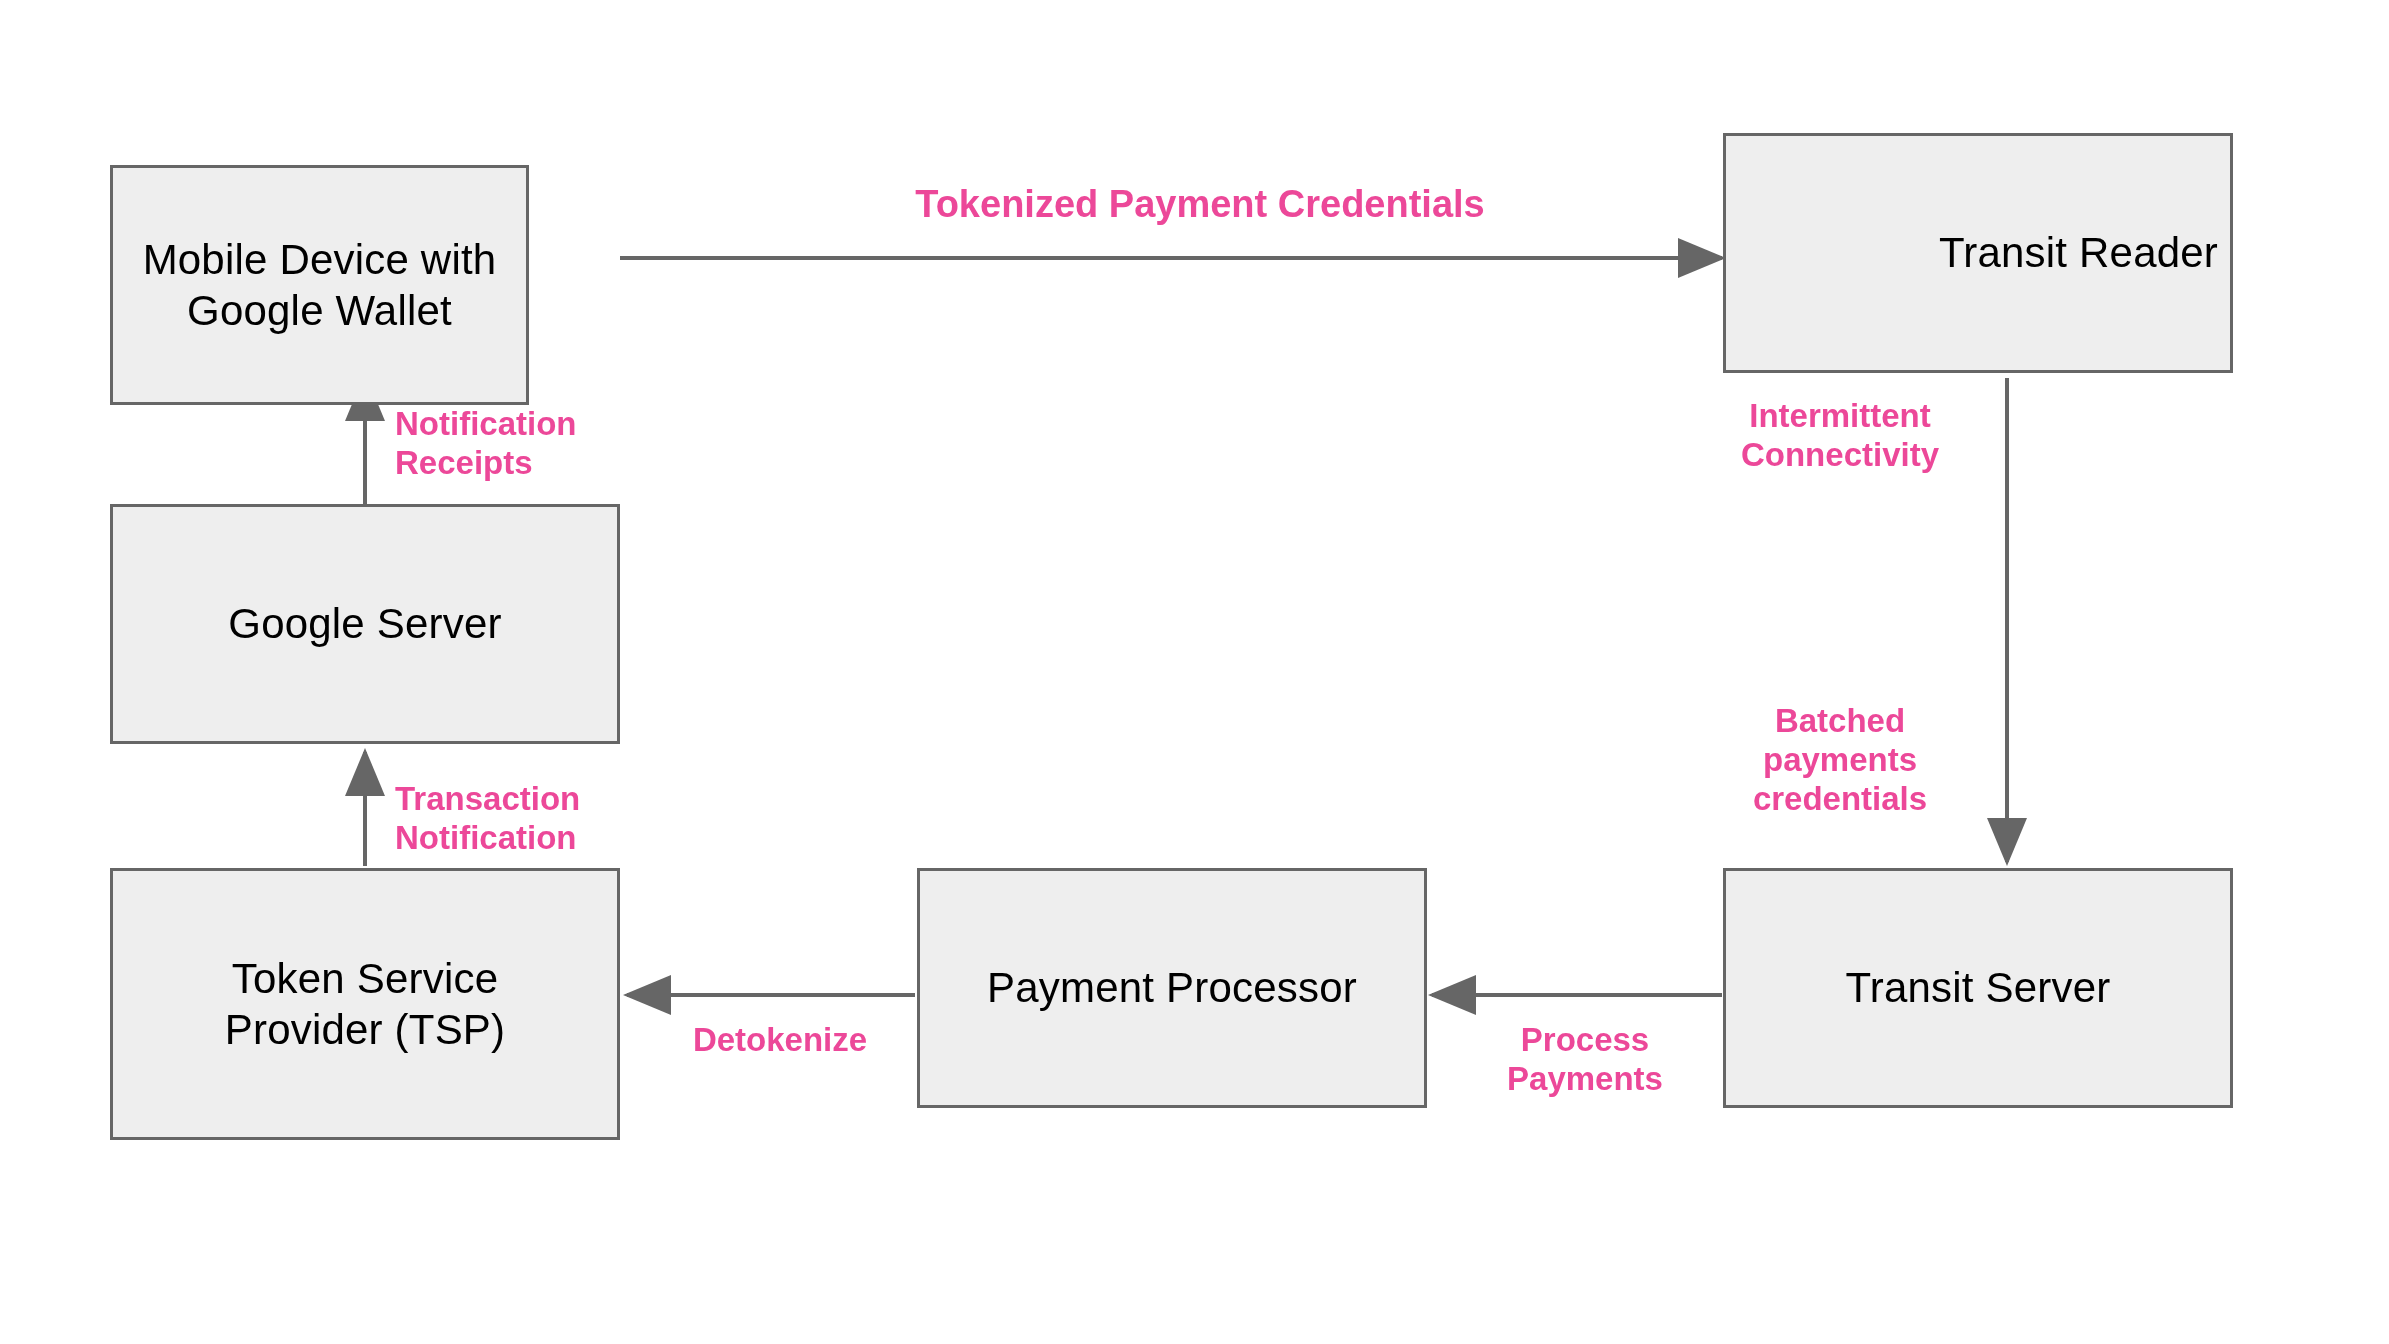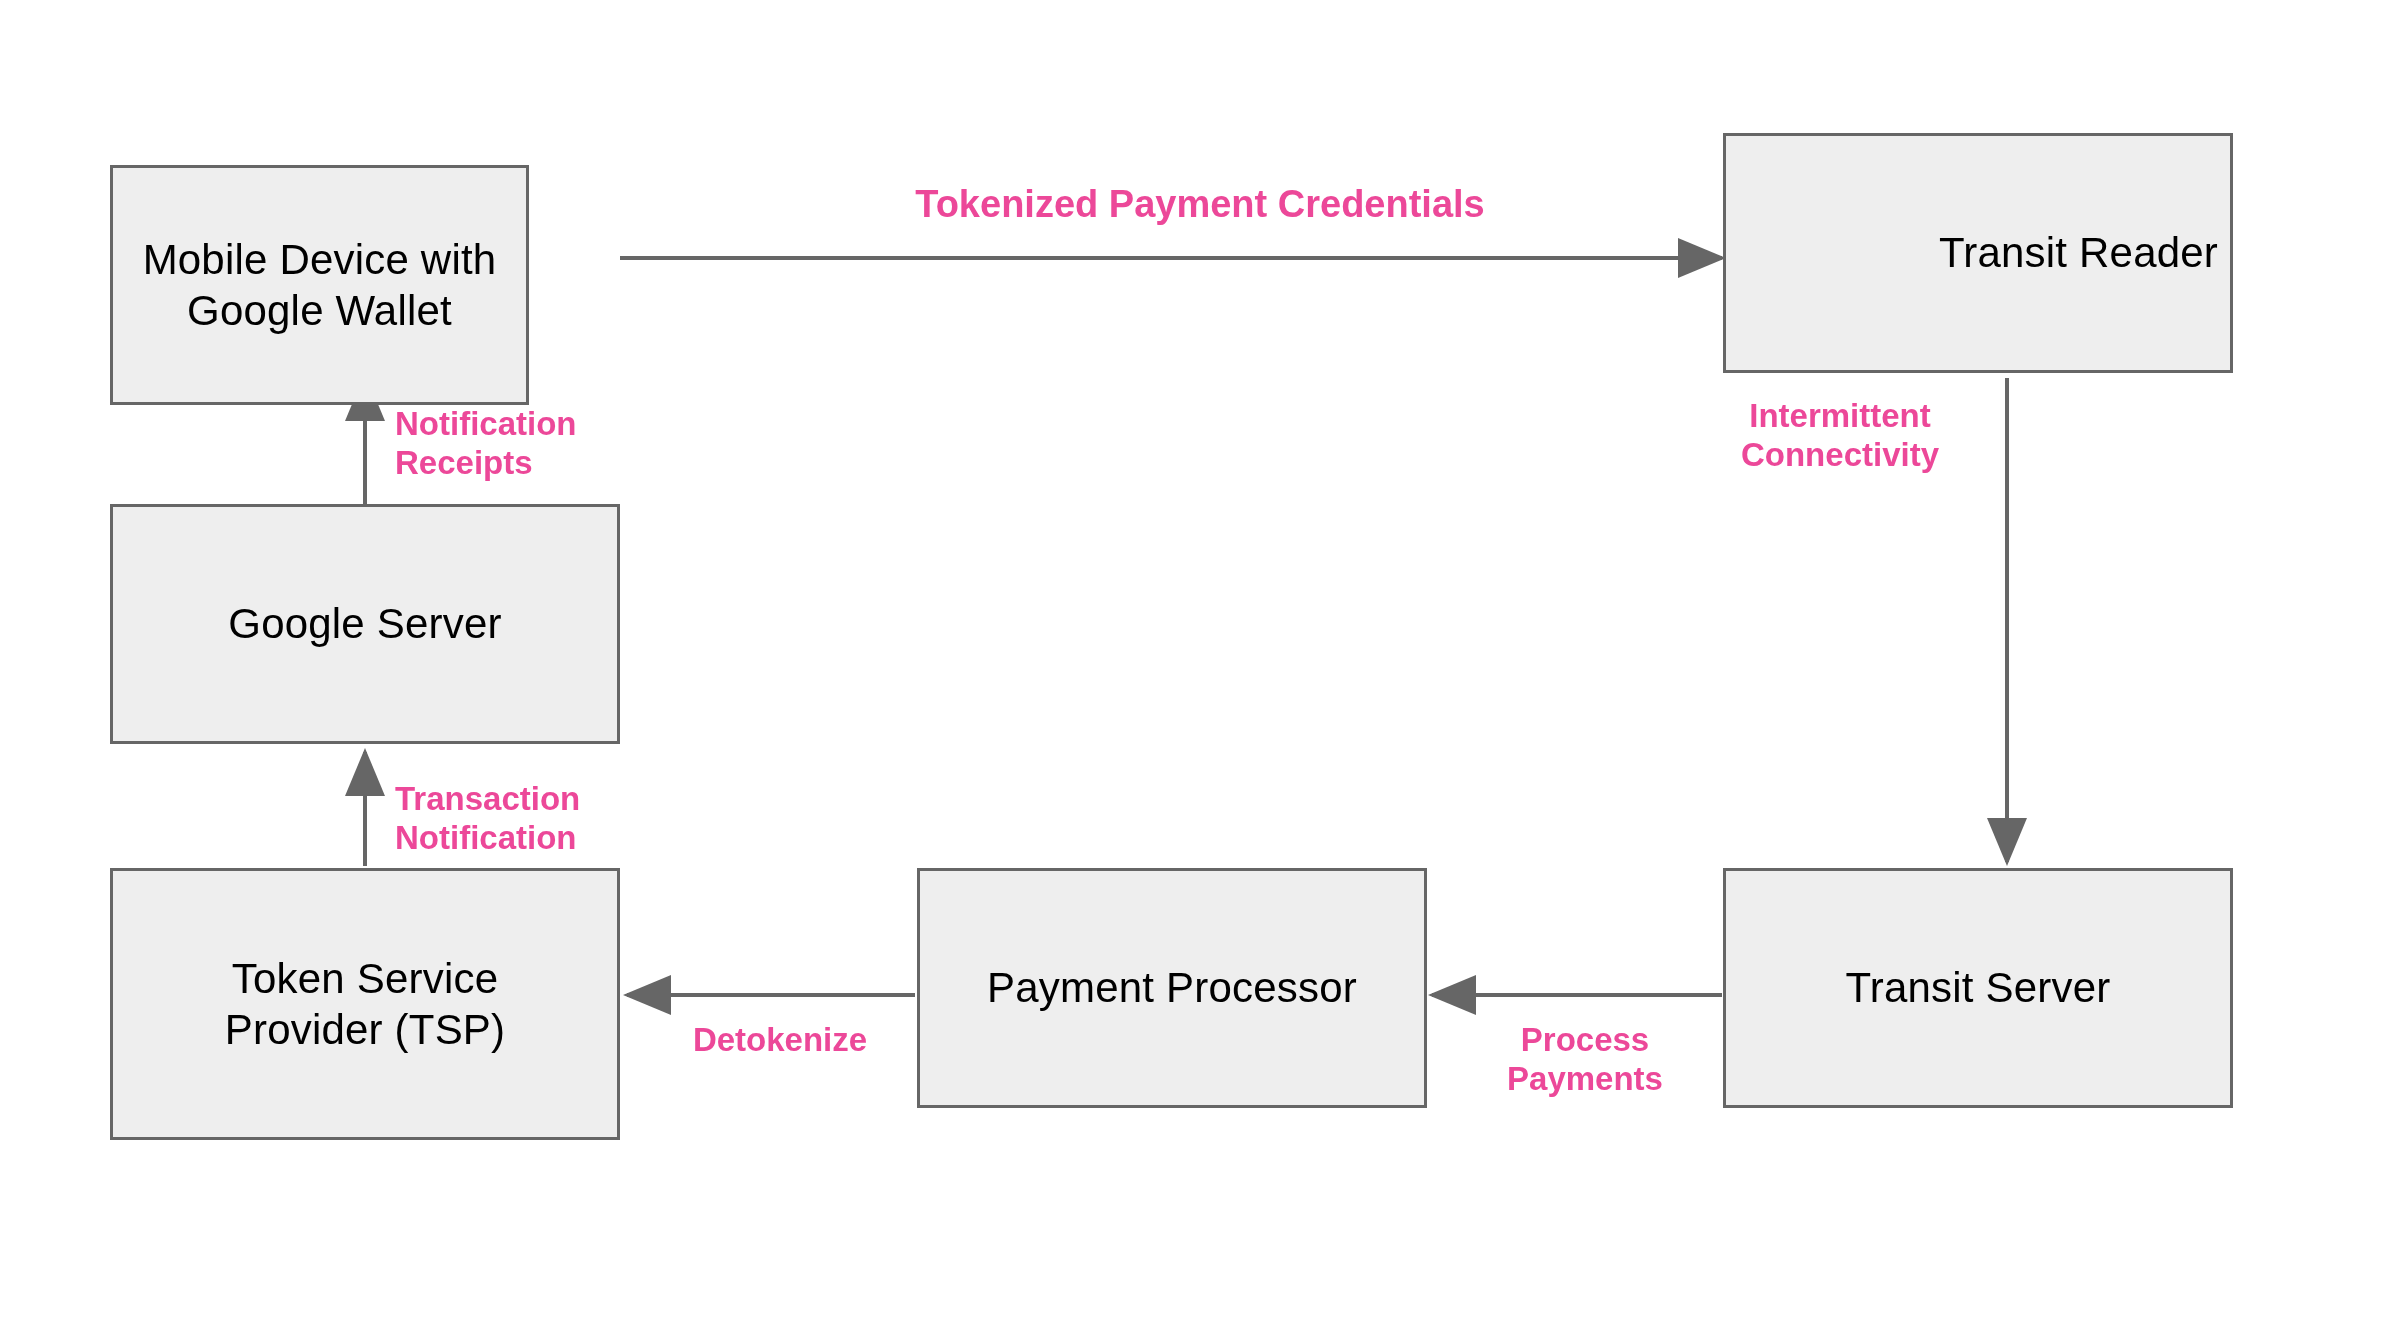--- a/index.html
+++ b/index.html
@@ -109,20 +109,23 @@
 
   <div class="node" style="left:917px; top:868px; width:510px; height:240px;">
     <span class="node-text">Payment Processor</span>
   </div>
 
   <div class="edge-label big" style="left:840px; top:182px; width:720px;">Tokenized Payment Credentials</div>
 
   <div class="edge-label" style="left:1690px; top:397px; width:300px;">Intermittent
 Connectivity</div>
 
+  <div class="edge-label" style="left:1690px; top:702px; width:300px;">Batched
+payments
+credentials</div>
 
   <div class="edge-label" style="left:1455px; top:1021px; width:260px;">Process
 Payments</div>
 
   <div class="edge-label" style="left:650px; top:1021px; width:260px;">Detokenize</div>
 
   <div class="edge-label left" style="left:395px; top:770px; width:330px;">Transaction
 Notification</div>
 
   <div class="edge-label left" style="left:395px; top:395px; width:330px;">Notification

